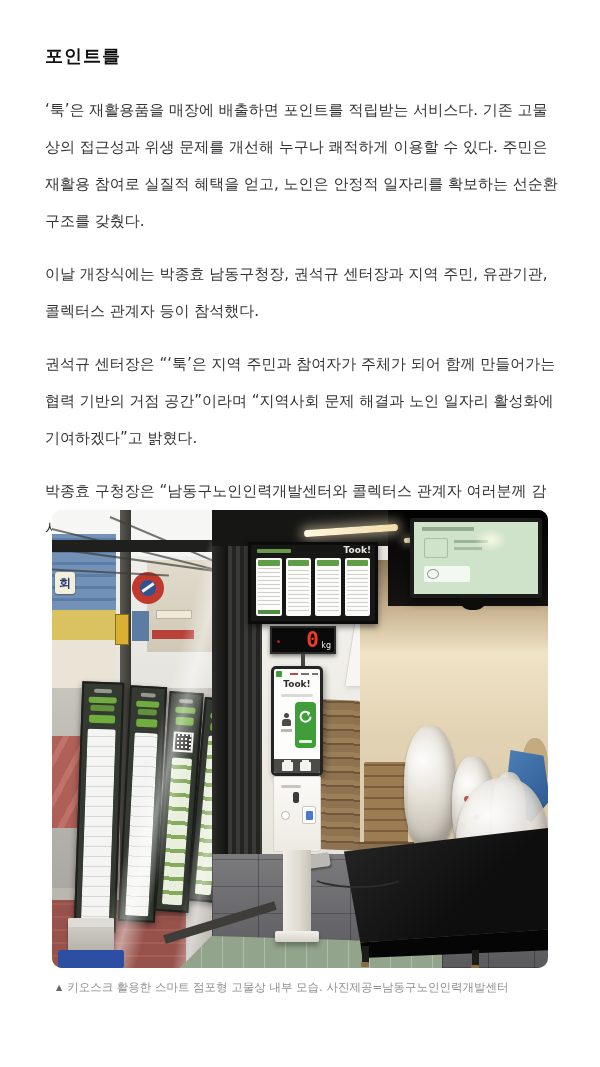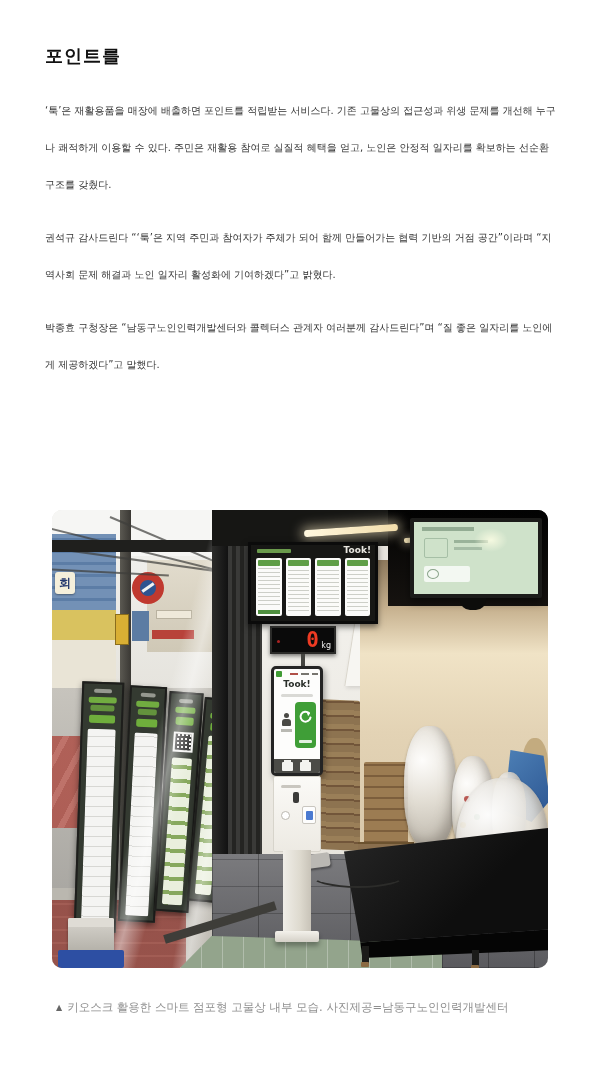--- a/index.html
+++ b/index.html
@@ -1,27 +1,27 @@
 <!DOCTYPE html>
 <html><head>
 <meta charset="utf-8">
 <style>
   html,body{margin:0;padding:0;}
   body{width:600px;height:1067px;background:#fff;font-family:"DejaVu Sans","Liberation Sans",sans-serif;}
   .page{position:relative;width:600px;height:1067px;background:#fff;overflow:hidden;}
 
   
   .logo{position:absolute;left:45px;top:44px;font-size:18px;font-weight:bold;color:#111;letter-spacing:1px;}
-  .body-text{position:absolute;left:45px;top:92px;width:513px;font-size:10px;line-height:37px;color:#333;word-break:break-all;text-align:left;}
+  .body-text{position:absolute;left:45px;top:92px;width:513px;font-size:15px;line-height:37px;color:#333;word-break:break-all;text-align:left;}
   .body-text p{margin:0 0 16px;}
 
   .photo{position:absolute;left:52px;top:510px;width:496px;height:458px;margin:0;border-radius:10px;overflow:hidden;background:#e8e4de;}
   .photo *{position:absolute;box-sizing:border-box;}
 
-  .caption{position:absolute;left:56px;top:1000px;width:500px;font-size:11.5px;color:#8f8f8f;}
+  .caption{position:absolute;left:56px;top:980px;width:500px;font-size:11.5px;color:#8f8f8f;}
   .caption .mark{font-size:8px;color:#666;margin-right:5px;vertical-align:1px;}
 
   
   .ph-street{left:0;top:0;width:162px;height:458px;background:linear-gradient(#f3f3f0,#e6e4de 38%,#cdcac3 66%,#bfbbb3);}
   .ph-sky{left:0;top:0;width:162px;height:46px;background:#f6f6f4;}
   .ph-bldg-blue{left:0;top:24px;width:64px;height:76px;background:repeating-linear-gradient(0deg,#7391b6 0 9px,#5c7da6 9px 12px);}
   .ph-bldg-yellow{left:0;top:100px;width:64px;height:30px;background:#d9c25f;}
   .ph-bldg-lowwall{left:0;top:130px;width:64px;height:50px;background:#e9e4d6;}
   .ph-sign-hoe{left:3px;top:62px;width:20px;height:22px;background:#f4efdb;color:#23386e;font-size:12px;font-weight:bold;line-height:22px;text-align:center;border-radius:3px;box-shadow:0 1px 2px rgba(0,0,0,.35);}
   .ph-bldg-right{left:95px;top:50px;width:67px;height:92px;background:linear-gradient(#e2dccd,#cfc8b6);}
@@ -173,21 +173,22 @@
 </style>
 </head>
 <body>
 
 <div class="page">
 
   <div class="logo">포인트를</div>
 
   <div class="body-text">
     <p>‘툭’은 재활용품을 매장에 배출하면 포인트를 적립받는 서비스다. 기존 고물상의 접근성과 위생 문제를 개선해 누구나 쾌적하게 이용할 수 있다. 주민은 재활용 참여로 실질적 혜택을 얻고, 노인은 안정적 일자리를 확보하는 선순환 구조를 갖췄다.</p>
-    <p>권석규 감사드린다 “‘툭’은 지역 주민과 참여자가 주체가 되어 함께 만들어가는 협력 기반의 거점 공간”이라며 “지역사회 문제 해결과 노인 일자리 활성화에 기여하겠다”고 밝혔다.</p>
+    <p>이날 개장식에는 박종효 남동구청장, 권석규 센터장과 지역 주민, 유관기관, 콜렉터스 관계자 등이 참석했다.</p>
+    <p>권석규 센터장은 “‘툭’은 지역 주민과 참여자가 주체가 되어 함께 만들어가는 협력 기반의 거점 공간”이라며 “지역사회 문제 해결과 노인 일자리 활성화에 기여하겠다”고 밝혔다.</p>
     <p>박종효 구청장은 “남동구노인인력개발센터와 콜렉터스 관계자 여러분께 감사드린다”며 “질 좋은 일자리를 노인에게 제공하겠다”고 말했다.</p>
   </div>
 
   <figure class="photo">
 
     <div class="ph-street">
       <div class="ph-sky"></div>
       <div class="ph-bldg-blue"></div>
       <div class="ph-bldg-yellow"></div>
       <div class="ph-bldg-lowwall"></div>

